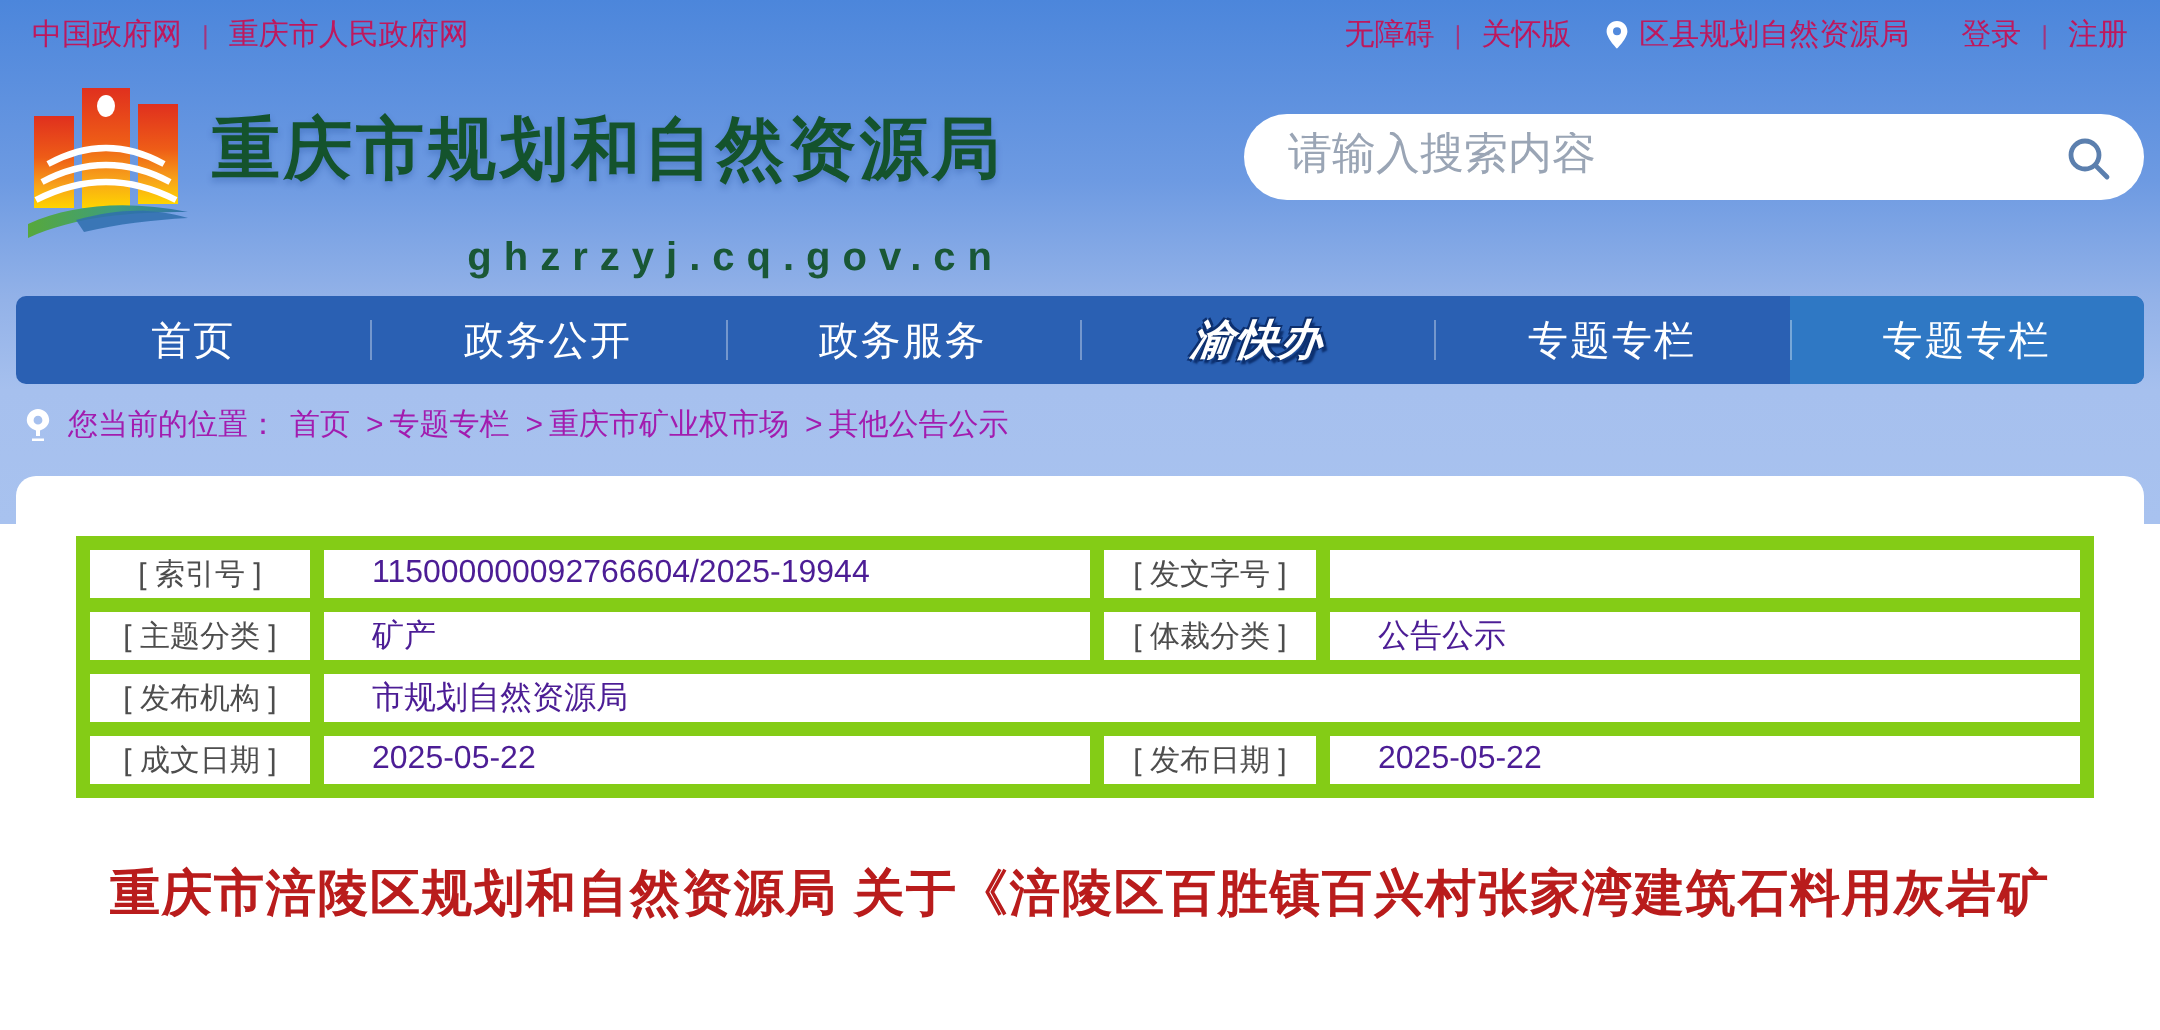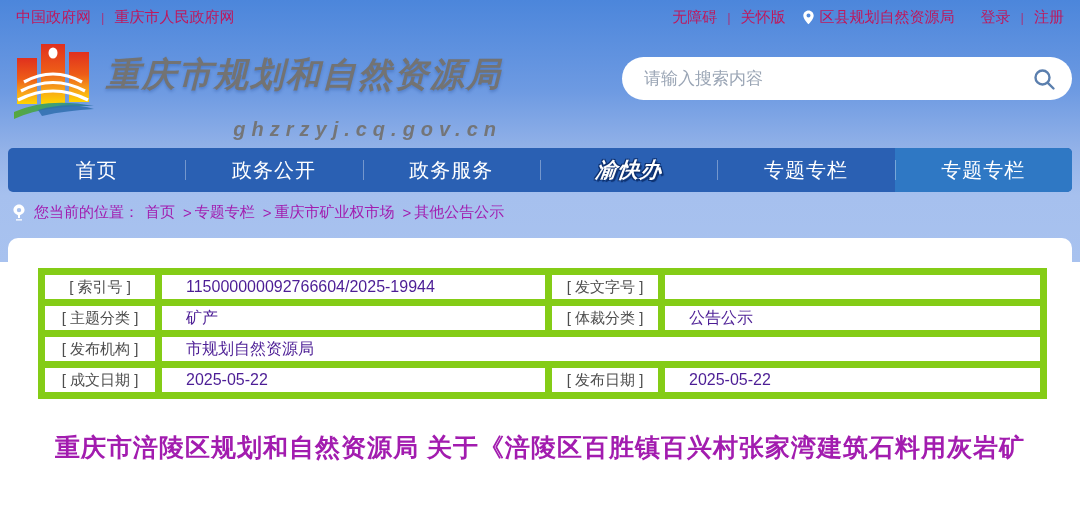--- a/index.html
+++ b/index.html
@@ -19,35 +19,35 @@
     display:flex; justify-content:space-between; align-items:center;
     padding:0 16px; color:#be185d; font-size:15px;
   }
   .topbar .grp { display:flex; align-items:center; }
   .topbar .lnk { cursor:pointer; white-space:nowrap; }
   .topbar .sep { margin:0 10px; opacity:.75; font-size:13px; }
   .topbar .pin { margin:0 5px 0 16px; display:inline-flex; }
   .topbar .gap { width:26px; }
   
   .brandrow { position:absolute; top:40px; left:14px; display:flex; align-items:flex-start; }
-  .brand-text { margin-left:12px; color:#737373;font-style:italic; }
+  .brand-text { margin-left:12px; color:#14532d; }
   .site-name {
     font-size:34px; font-weight:bold; letter-spacing:2px; margin-top:12px;
     text-shadow:0 2px 3px rgba(10,50,130,.25);
   }
   .site-url { font-size:20px; font-weight:bold; letter-spacing:6px; margin-top:20px; opacity:.95;text-align:right; }
   
   .search {
     position:absolute; top:57px; left:622px; width:450px; height:43px;
     background:#fff; border-radius:22px; display:flex; align-items:center;
     padding:0 16px 0 22px;
   }
   .search input {
-    flex:1; border:none; outline:none; font-size:17px; color:#333; background:transparent;
-    font-family:Liberation Sans, sans-serif;
+    flex:1; border:none; outline:none; font-size:22px; color:#333; background:transparent;
+    font-family:Liberation Mono, monospace;
   }
   .search input::placeholder { color:#9aa5b5; }
   
   .nav {
     position:absolute; top:148px; left:8px; width:1064px; height:44px;
     background:#2a60b3; border-radius:5px; display:flex; overflow:hidden;
   }
   .nav-item {
     flex:1; display:flex; align-items:center; justify-content:center;
     color:#fff; font-size:20px; cursor:pointer; position:relative; letter-spacing:1px;
@@ -74,21 +74,21 @@
     position:absolute; top:238px; left:8px; width:1064px; height:277px;
     background:#ffffff; border-radius:10px 10px 0 0;
   }
   
   table.doc-meta { border-collapse:collapse; margin:30px 0 0 30px; table-layout:fixed; }
   table.doc-meta td { border:7px solid #84cc16; height:31px; }
   td.lbl { text-align:center; color:#4d4d4d; font-size:15px; }
   td.val { padding-left:24px; color:#4c1d95; font-size:16px; }
   
   .article-title {
-    margin-top:30px; text-align:center; color:#a21caf;
+    margin-top:30px; text-align:center; color:#b91c1c;
     font-size:25px; font-weight:bold; line-height:36px; letter-spacing:1px;
   }
 </style>
 </head>
 <body>
 
 <div class="hero"></div>
 
 <div class="topbar">
   <div class="grp">

